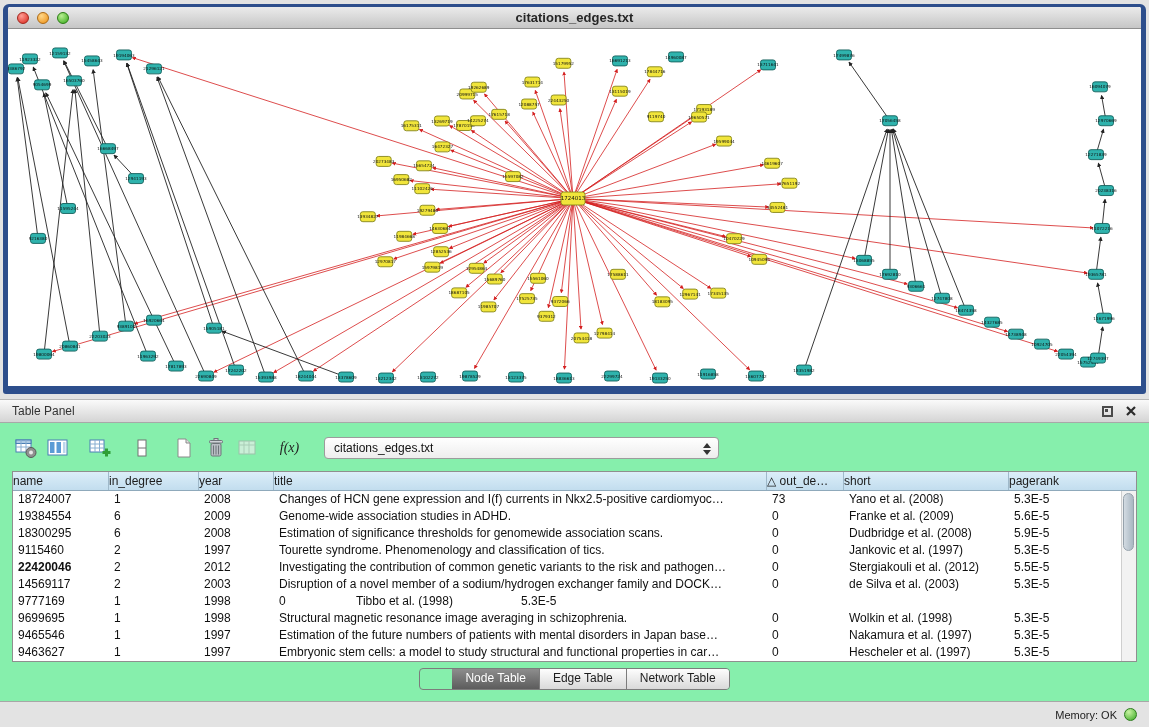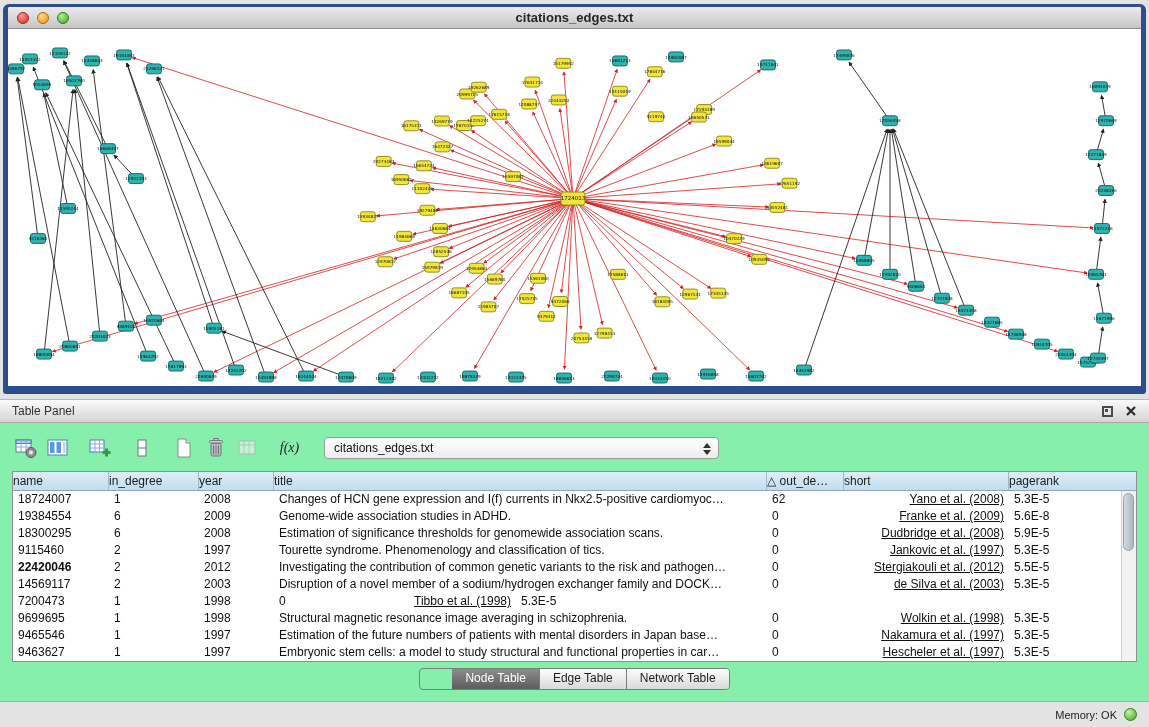--- a/index.html
+++ b/index.html
@@ -45,21 +45,21 @@
 
   .tablebox { position:relative; margin-top:5px; height:191px; background:#fff; border:1px solid #8f8f8f; overflow:hidden; }
   .thead { display:flex; height:19px; background:linear-gradient(#dcEEf9,#c2ddee); border-bottom:1px solid #8fa9bb; }
   .th { font-size:12px; color:#1c1c1c; line-height:18px;
     border-right:1px solid #9fb9ca; overflow:hidden; white-space:nowrap; }
   .th.flex { flex:1; border-right:none; }
   .tbody { }
   .tr { display:flex; height:17px; }
   .td { font-size:12px; color:#101010; line-height:17px; padding:0 5px;
     white-space:nowrap; overflow:hidden; }
-  .td.center { text-align:right;text-decoration:underline; }
+  .td.center { text-align:left; }
   .td.flex { flex:1; }
   .vscroll { position:absolute; right:0; top:19px; bottom:0; width:15px;
     background:#f2f2f2; border-left:1px solid #cfcfcf; }
   .vthumb { margin:2px 1px; width:11px; height:58px; border-radius:6px;
     background:linear-gradient(90deg,#d3dbe2,#a9b7c2); border:1px solid #96a2ac; }
 
   .tabsrow { display:flex; justify-content:center; margin-top:6px; }
   .seg { display:flex; border:1px solid #7c7c7c; border-radius:4px; overflow:hidden; }
   .seg .tabbtn { font-size:12px; height:20px; padding:0 13px; line-height:19px; color:#1d1d1d;
     background:linear-gradient(#fdfdfd,#d9d9d9); border-right:1px solid #7c7c7c; cursor:default; }
@@ -718,32 +718,32 @@
             <div class="th" style="width: 77px;">△ out_de…</div>
             <div class="th" style="width: 165px;">short</div>
             <div class="th flex">pagerank</div>
           </div>
         <div class="tbody" id="tbody">
             <div class="tr">
               <div class="td" style="width: 96px;">18724007</div>
               <div class="td" style="width: 90px;">1</div>
               <div class="td" style="width: 75px;">2008</div>
               <div class="td" style="width: 493px;">Changes of HCN gene expression and I(f) currents in Nkx2.5-positive cardiomyoc…</div>
-              <div class="td" style="width: 77px;">62</div>
+              <div class="td" style="width: 77px;">73</div>
               <div class="td center" style="width: 165px;">Yano et al. (2008)</div>
               <div class="td flex">5.3E-5</div>
             </div>
             <div class="tr">
               <div class="td" style="width: 96px;">19384554</div>
               <div class="td" style="width: 90px;">6</div>
               <div class="td" style="width: 75px;">2009</div>
               <div class="td" style="width: 493px;">Genome-wide association studies in ADHD.</div>
               <div class="td" style="width: 77px;">0</div>
               <div class="td center" style="width: 165px;">Franke et al. (2009)</div>
-              <div class="td flex">5.6E-8</div>
+              <div class="td flex">5.6E-5</div>
             </div>
             <div class="tr">
               <div class="td" style="width: 96px;">18300295</div>
               <div class="td" style="width: 90px;">6</div>
               <div class="td" style="width: 75px;">2008</div>
               <div class="td" style="width: 493px;">Estimation of significance thresholds for genomewide association scans.</div>
               <div class="td" style="width: 77px;">0</div>
               <div class="td center" style="width: 165px;">Dudbridge et al. (2008)</div>
               <div class="td flex">5.9E-5</div>
             </div>
@@ -768,21 +768,21 @@
             <div class="tr">
               <div class="td" style="width: 96px;">14569117</div>
               <div class="td" style="width: 90px;">2</div>
               <div class="td" style="width: 75px;">2003</div>
               <div class="td" style="width: 493px;">Disruption of a novel member of a sodium/hydrogen exchanger family and DOCK…</div>
               <div class="td" style="width: 77px;">0</div>
               <div class="td center" style="width: 165px;">de Silva et al. (2003)</div>
               <div class="td flex">5.3E-5</div>
             </div>
             <div class="tr">
-              <div class="td" style="width: 96px;">7200473</div>
+              <div class="td" style="width: 96px;">9777169</div>
               <div class="td" style="width: 90px;">1</div>
               <div class="td" style="width: 75px;">1998</div>
               <div class="td" style="width: 77px;">0</div>
               <div class="td center" style="width: 165px;">Tibbo et al. (1998)</div>
               <div class="td flex">5.3E-5</div>
             </div>
             <div class="tr">
               <div class="td" style="width: 96px;">9699695</div>
               <div class="td" style="width: 90px;">1</div>
               <div class="td" style="width: 75px;">1998</div>

